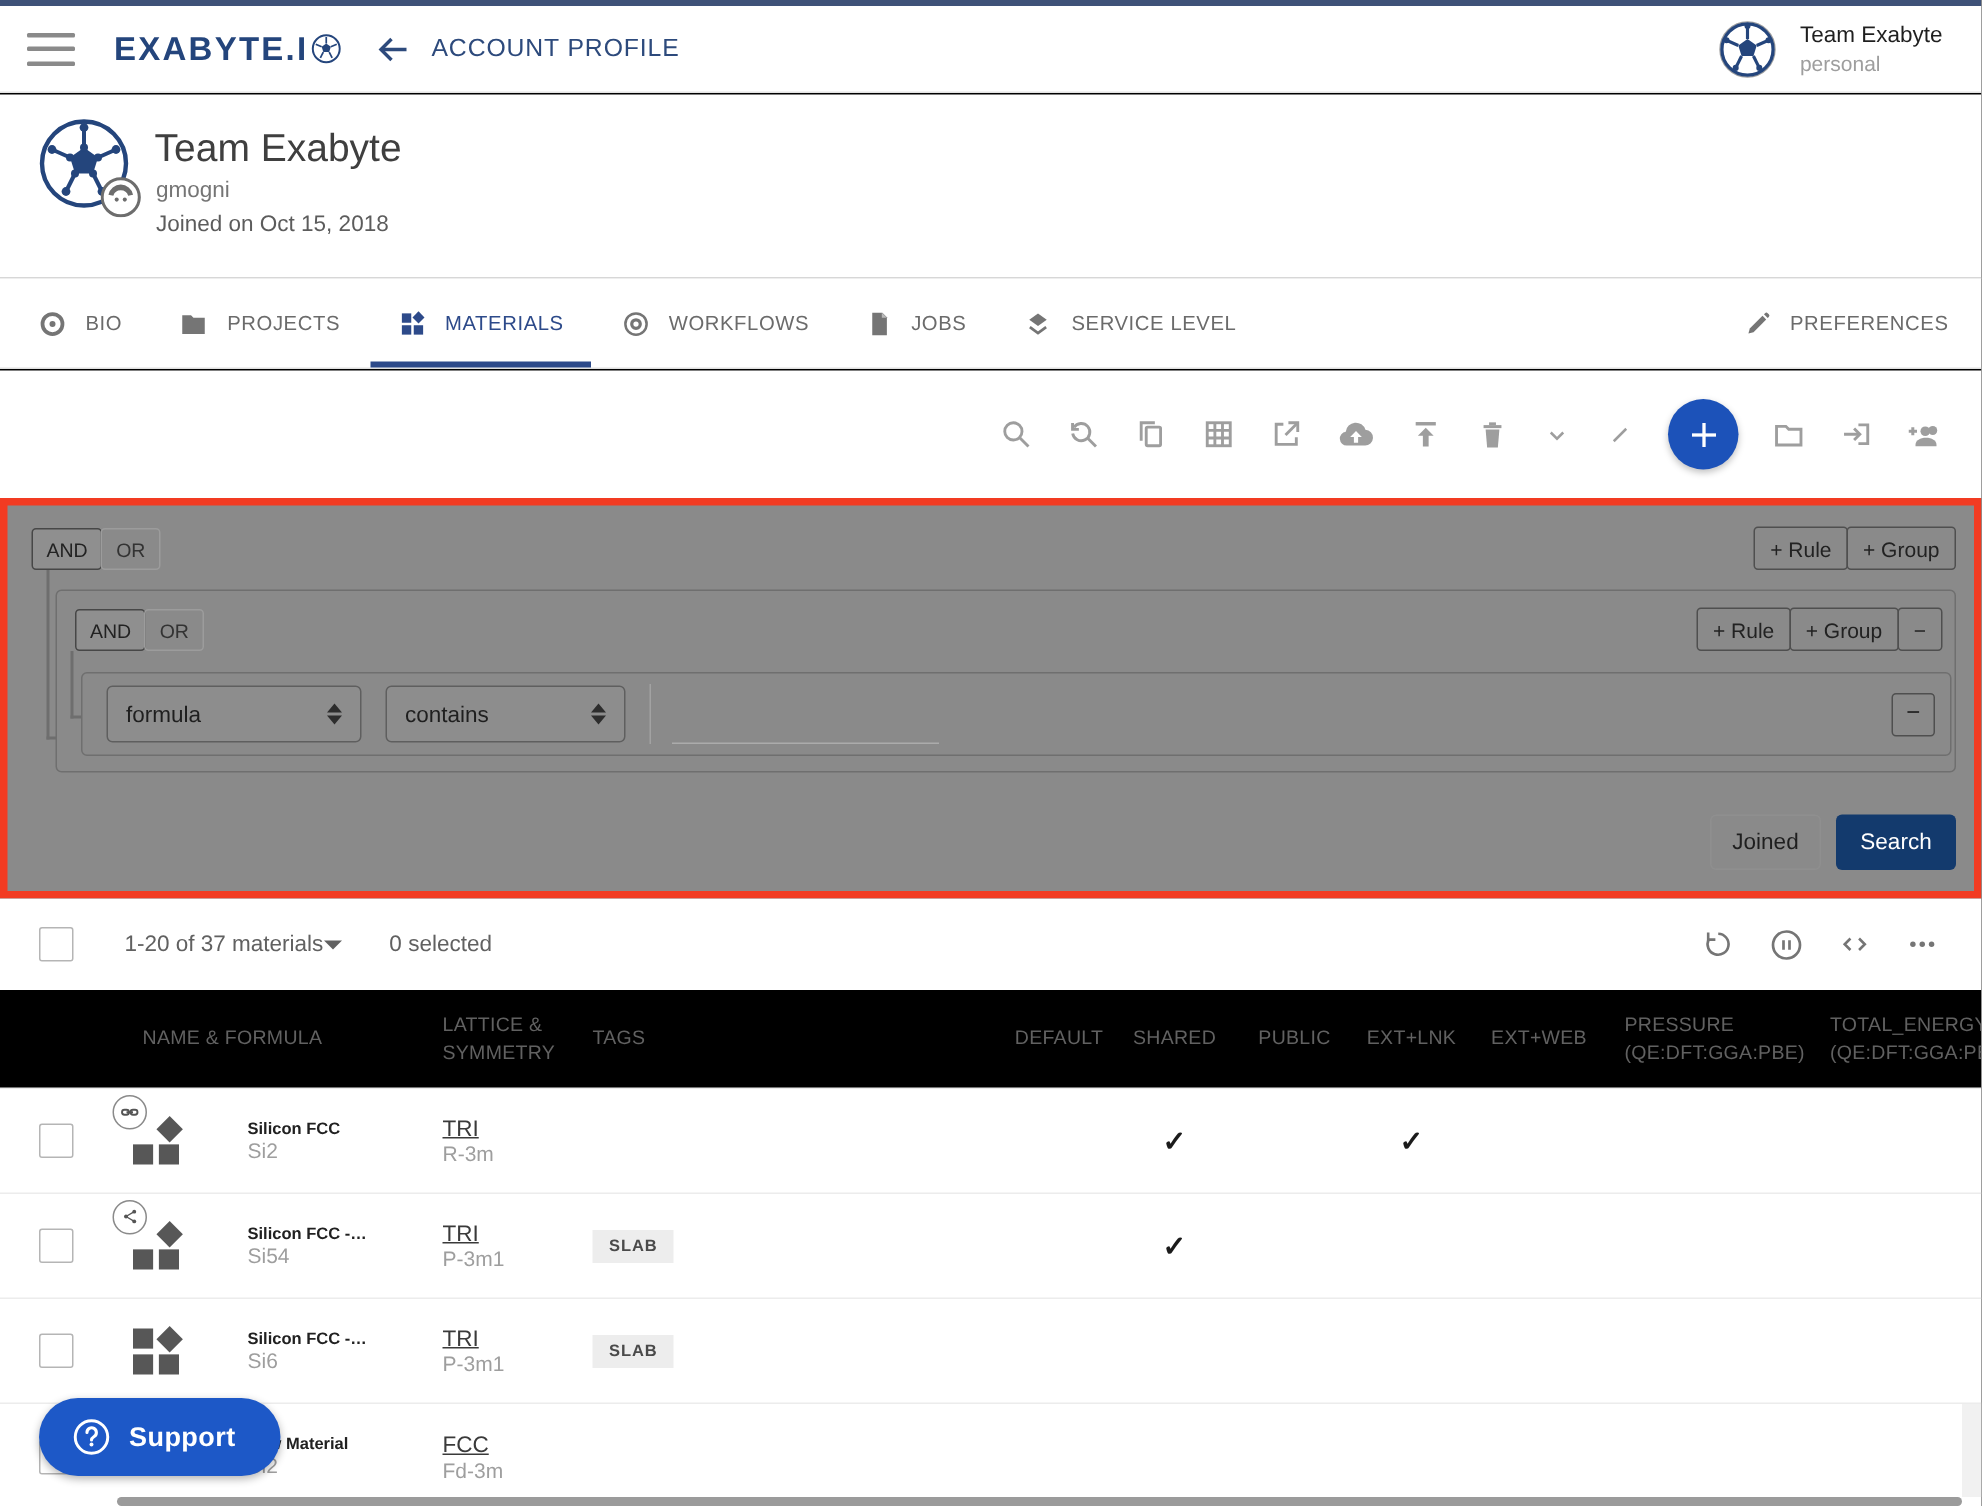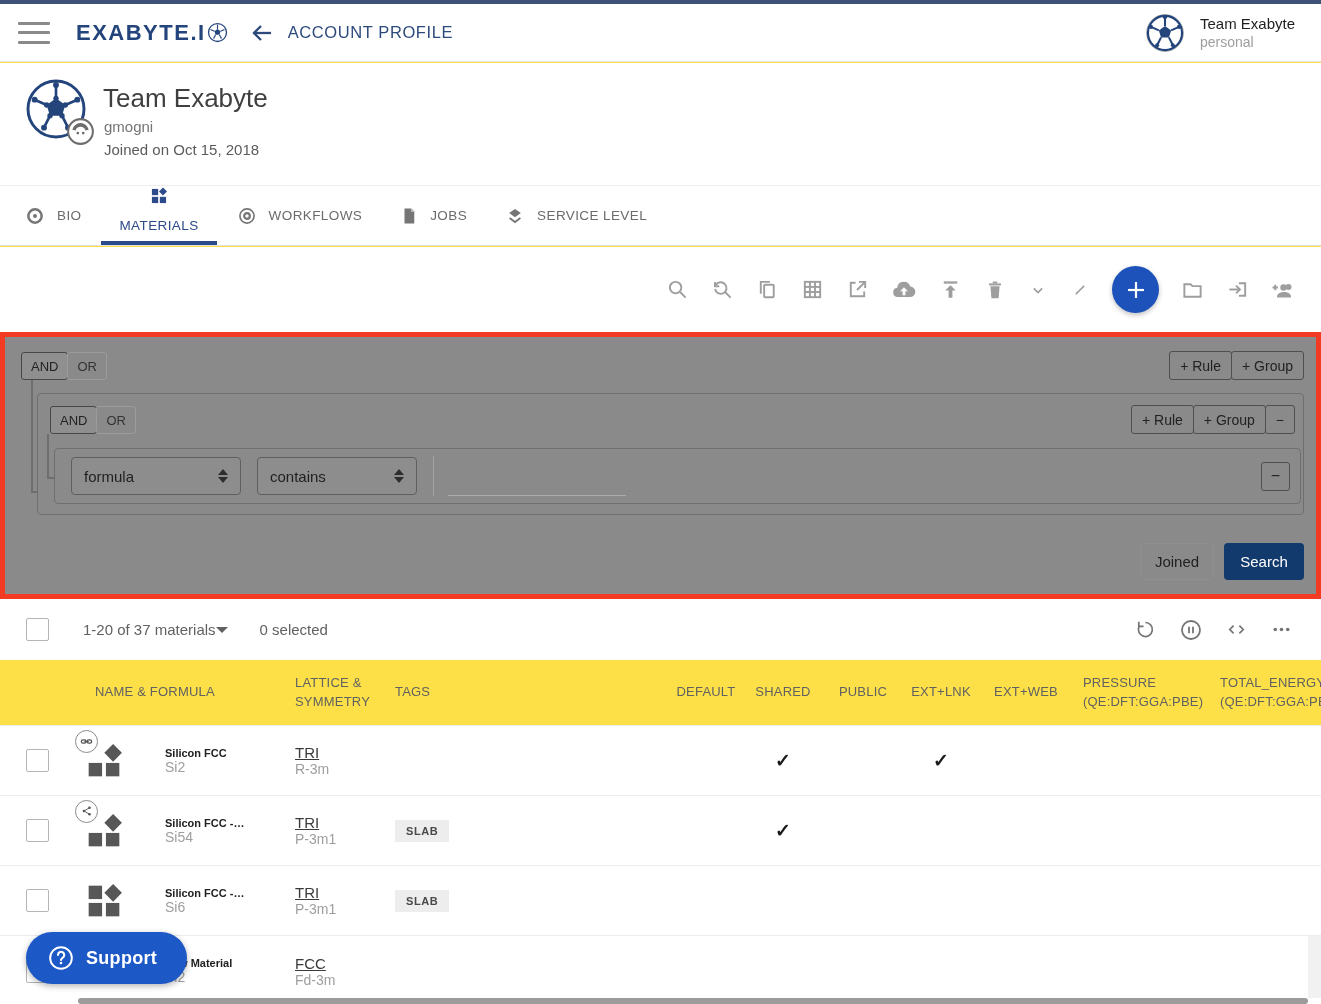--- a/index.html
+++ b/index.html
@@ -1,18 +1,18 @@
 <!DOCTYPE html>
 <html style="--top-strip: #3e5278; --brand-navy: #24457c; --title-navy: #2d4a7c; --active-tab: #2d4a8a; --fab-blue: #1c52b9; --search-navy: #133a6d; --panel-gray: #8a8a8a; --annotation-red: #f23b22; --support-blue: #1d58c7;"><head>
 <meta charset="utf-8">
 <style>
   * { margin:0; padding:0; box-sizing:border-box; }
   html,body { background:#fff; }
   body { font-family:"Liberation Sans", sans-serif; }
-  .app { position:relative; width:1321px; height:1004px; background:#fde047; overflow:hidden;
+  .app { position:relative; width:1321px; height:1004px; background:#000000; overflow:hidden;
          color:#212121; }
 
   
   .topstrip { position:absolute; top:0; left:0; right:0; height:4px; background:var(--top-strip,#3e5278); }
   .topbar { position:absolute; top:4px; left:0; right:0; height:58px; background:#fff;
             border-bottom:1px solid #e4e4e4; display:flex; align-items:center; }
   .hamburger { width:32px; height:22px; margin-left:18px; display:flex; flex-direction:column;
                justify-content:space-between; cursor:pointer; background:none; border:none; }
   .hamburger span { display:block; height:3px; background:#8a8a8a; border-radius:1px; }
   .logo { display:flex; align-items:center; margin-left:26px; }
@@ -33,21 +33,21 @@
   .pf-user { position:absolute; left:104px; top:55px; font-size:15px; color:#757575; }
   .pf-joined { position:absolute; left:104px; top:78px; font-size:15px; color:#5c5c5c; }
 
   
   .tabs { position:absolute; top:185px; left:0; right:0; height:61px; background:#fff;
           border-top:1px solid #eee; border-bottom:1px solid #e0e0e0; display:flex; align-items:stretch;
           padding-left:25px; }
   .tab { display:flex; align-items:center; gap:12px; margin-right:38px; position:relative;
          cursor:pointer; color:#6b6b6b; font-size:13.5px; font-weight:500; letter-spacing:0.4px; }
   .tab .ticon { color:#757575; display:flex; }
-  .tab.active { color:var(--active-tab,#2d4a8a);flex-direction:column; }
+  .tab.active { color:var(--active-tab,#2d4a8a); }
   .tab.active .ticon { color:var(--active-tab,#2d4a8a); }
   .tab.active::after { content:""; position:absolute; left:-18px; right:-18px; bottom:0; height:4px;
                        background:var(--active-tab,#2d4a8a); }
   .tab-prefs { margin-left:auto; margin-right:22px; }
 
   
   .toolbar { position:absolute; top:247px; left:0; right:0; height:85px; background:#fff;
              display:flex; align-items:center; justify-content:flex-end; gap:22px; padding-right:24px; }
   .tool { background:none; border:none; cursor:pointer; color:#9e9e9e; display:flex; align-items:center; }
   .fab { width:47px; height:47px; border-radius:50%; background:var(--fab-blue,#1c52b9); border:none;
@@ -253,20 +253,28 @@
   <nav class="tabs">
     <div class="tab">
       <span class="ticon">
           <svg width="20" height="20" viewBox="0 0 24 24">
             <circle cx="12" cy="12" r="8" fill="none" stroke="currentColor" stroke-width="3"></circle>
             <circle cx="12" cy="12" r="2.4" fill="currentColor"></circle>
           </svg>
         </span>
       <span>BIO</span>
     </div>
+    <div class="tab">
+      <span class="ticon">
+          <svg width="20" height="20" viewBox="0 0 24 24">
+            <path d="M3 5h7l2 2h9v13H3z" fill="currentColor"></path>
+          </svg>
+        </span>
+      <span>PROJECTS</span>
+    </div>
     <div class="tab active">
       <span class="ticon">
           <svg width="20" height="20" viewBox="0 0 24 24" fill="currentColor">
             <rect x="3.5" y="3.5" width="7.5" height="7.5"></rect>
             <rect x="3.5" y="13" width="7.5" height="7.5"></rect>
             <rect x="13" y="13" width="7.5" height="7.5"></rect>
             <rect x="13.4" y="3.3" width="6.8" height="6.8" transform="rotate(45 16.8 6.7)"></rect>
           </svg>
         </span>
       <span>MATERIALS</span>
@@ -290,20 +298,29 @@
       <span>JOBS</span>
     </div>
     <div class="tab">
       <span class="ticon">
           <svg width="20" height="20" viewBox="0 0 24 24">
             <path d="M12 3.5l7 5-7 5-7-5z" fill="currentColor"></path>
             <path d="M5.5 14.5l6.5 4.7 6.5-4.7" fill="none" stroke="currentColor" stroke-width="2.2"></path>
           </svg>
         </span>
       <span>SERVICE LEVEL</span>
+    </div>
+    <div class="tab tab-prefs">
+      <span class="ticon">
+          <svg width="18" height="18" viewBox="0 0 24 24">
+            <path d="M3.5 20.5l1.2-4.5L16 4.7l3.3 3.3L8 19.3z" fill="currentColor"></path>
+            <path d="M17.3 3.4l3.3 3.3 1-1a1.6 1.6 0 0 0 0-2.3l-1-1a1.6 1.6 0 0 0-2.3 0z" fill="currentColor"></path>
+          </svg>
+        </span>
+      <span>PREFERENCES</span>
     </div>
   </nav>
 
   <div class="toolbar">
     <button class="tool">
         <svg width="23" height="23" viewBox="0 0 24 24" fill="none" stroke="currentColor" stroke-width="2">
           <circle cx="10" cy="10" r="6"></circle>
           <line x1="14.6" y1="14.6" x2="20.5" y2="20.5"></line>
         </svg>
       </button>

